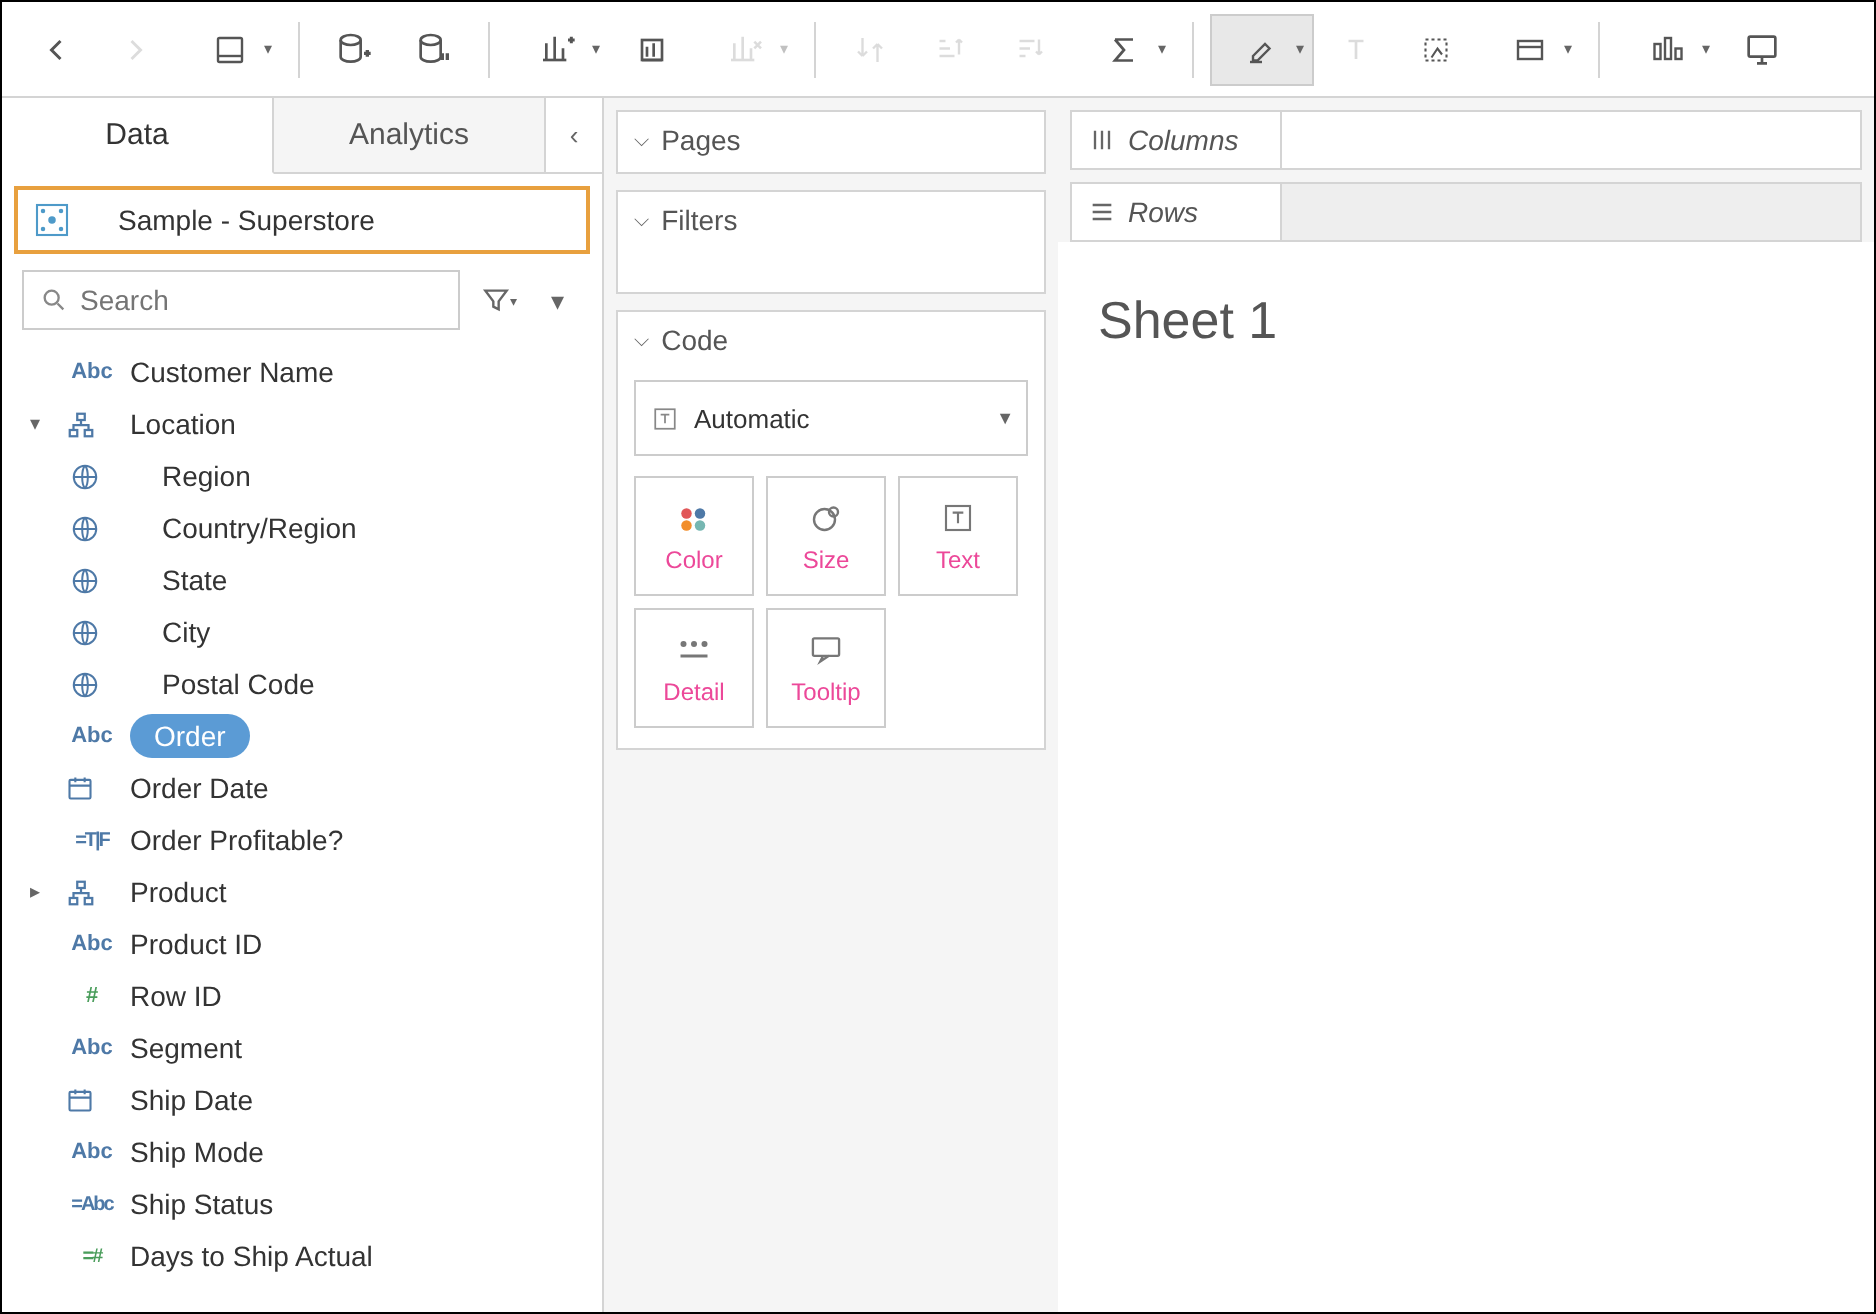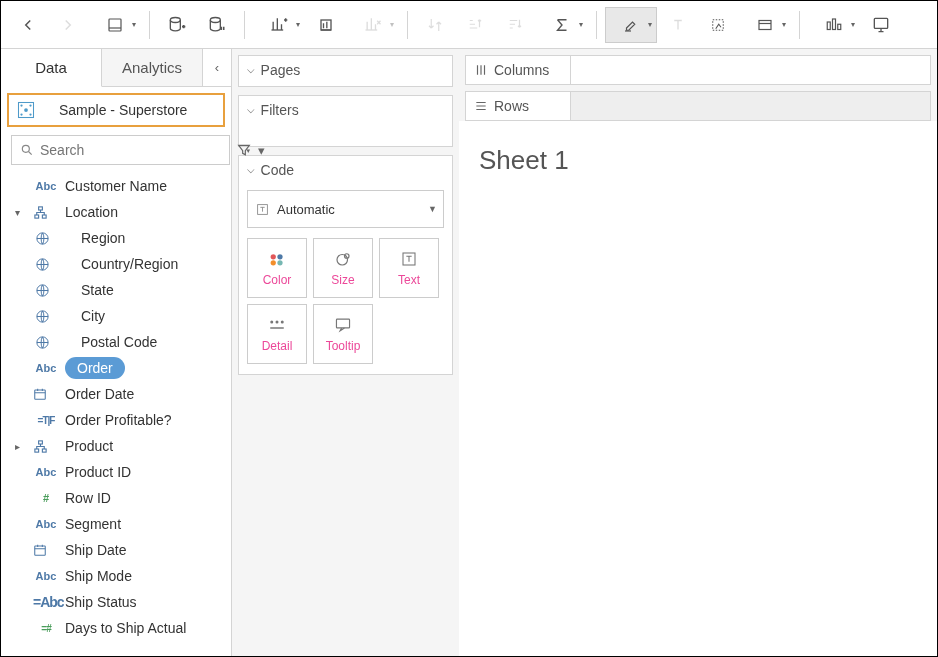--- a/index.html
+++ b/index.html
@@ -9,21 +9,21 @@
   .toolbar { height: 48px; border-bottom: 1px solid #d4d4d4; display: flex; align-items: center; padding: 0 8px; gap: 2px; }
   .tb-btn { width: 38px; height: 36px; border: 1px solid transparent; background: transparent; display: flex; align-items: center; justify-content: center; cursor: pointer; color: #555; position: relative; }
   .tb-btn.active { background: #e8e8e8; border-color: #ccc; }
   .tb-btn.disabled { opacity: 0.4; }
   .tb-btn.wdrop { width: 52px; }
   .tb-sep { width: 1px; height: 28px; background: #d4d4d4; margin: 0 6px; }
   .tb-btn .drop-ar { position:absolute; right:4px; font-size:8px; color:#666; }
   
   
   .main { display: flex; height: calc(100% - 48px); }
-  .left { width: 231px; border-right: 1px solid #d4d4d4; display:flex; flex-direction:column; background:#fff;}
+  .left { width: 301px; border-right: 1px solid #d4d4d4; display:flex; flex-direction:column; background:#fff;}
   .mid  { width: 227px; background:#f5f5f5; padding:6px; display:flex; flex-direction:column; gap:8px;}
   .right{ flex:1; display:flex; flex-direction:column; }
   
   
   .ltabs { display:flex; border-bottom:1px solid #d4d4d4; height:38px; }
   .ltab { flex:1; display:flex; align-items:center; justify-content:center; font-size:15px; color:#555; cursor:pointer; background:#f5f5f5; border-right:1px solid #d4d4d4;}
   .ltab.active { background:#fff; border-bottom:1px solid #fff; margin-bottom:-1px; color:#333;}
   .ltabs .coll { width:28px; flex:none; display:flex; align-items:center; justify-content:center; color:#666; font-size:13px; cursor:pointer;}
   
   
@@ -44,39 +44,39 @@
   .trow.indent1 { padding-left: 30px; gap: 20px; }
   .trow .car { width:12px; color:#666; font-size:10px; }
   .trow .ticon { width:26px; text-align:center; font-size:11px; font-weight:600;}
   .ticon.dim { color:#4e79a7; }
   .ticon.globe { color:#4e79a7; font-size:15px; font-weight:400;}
   .ticon.hier { color:#4e79a7; font-size:14px; font-weight:400;}
   .ticon.cal { color:#4e79a7; font-size:13px; font-weight:400;}
   .ticon.tf { color:#4e79a7; font-size:10px; letter-spacing:-1px;}
   .ticon.hash { color:#4a9d5b; }
   .ticon.eqhash { color:#4a9d5b; font-size:10px; letter-spacing:-1px;}
-  .ticon.eqabc { color:#4e79a7; font-size:14px; letter-spacing:-1px;}
+  .ticon.eqabc { color:#4e79a7; font-size:10px; letter-spacing:-1px;}
   .trow .lbl { flex:1; }
   .trow .pill { background:#5b9bd5; color:#fff; border-radius:12px; padding:3px 12px; }
   
   
   .shelf { background:#fff; border:1px solid #d4d4d4; }
   .shelf-h { display:flex; align-items:center; gap:6px; padding:6px 8px; font-size:14px; color:#555;}
   .shelf-h .car { font-size:10px; color:#666;}
   .shelf.small { height:32px; }
   .shelf.filters { height:52px; }
   .marks-body { padding: 6px 8px 10px; }
   .marks-drop { border:1px solid #ccc; height:38px; display:flex; align-items:center; padding:0 8px; gap:8px; cursor:pointer; position:relative; font-size:13px;}
   .marks-drop .dr { position:absolute; right:6px; font-size:9px; color:#666;}
   .mgrid { display:flex; gap:6px; margin-top:10px; flex-wrap:wrap;}
   .mcard { width:60px; height:60px; border:1px solid #ccc; background:#fff; display:flex; flex-direction:column; align-items:center; justify-content:center; gap:4px; font-size:12px; color:#ec4899; cursor:pointer;}
   .mcard .mi { height:20px; display:flex; align-items:center; justify-content:center;}
   
   
-  .rshelf-wrap { background:#f5f5f5; padding:6px 6px 0 6px; display:flex; flex-direction:column; gap:6px;}
+  .rshelf-wrap { background:#f5f5f5; padding:6px 6px 0 6px; display:flex; flex-direction:column; gap:6px;font-style:italic;}
   .rshelf { display:flex; align-items:center; height:30px; }
   .rshelf .lbl { width:106px; background:#fff; border:1px solid #d4d4d4; height:100%; display:flex; align-items:center; gap:6px; padding:0 8px; font-size:14px; color:#555;}
   .rshelf .drop { flex:1; background:#fff; border:1px solid #d4d4d4; border-left:0; height:100%; }
   .rshelf.rows .drop { background:#eee; }
   .sheet { flex:1; background:#fff; margin:4px 6px 6px 6px; padding:20px 14px;}
   .sheet-title { font-size:26px; font-weight:300; color:#555;}
   
   svg { display:block; }
 </style>
 </head>

